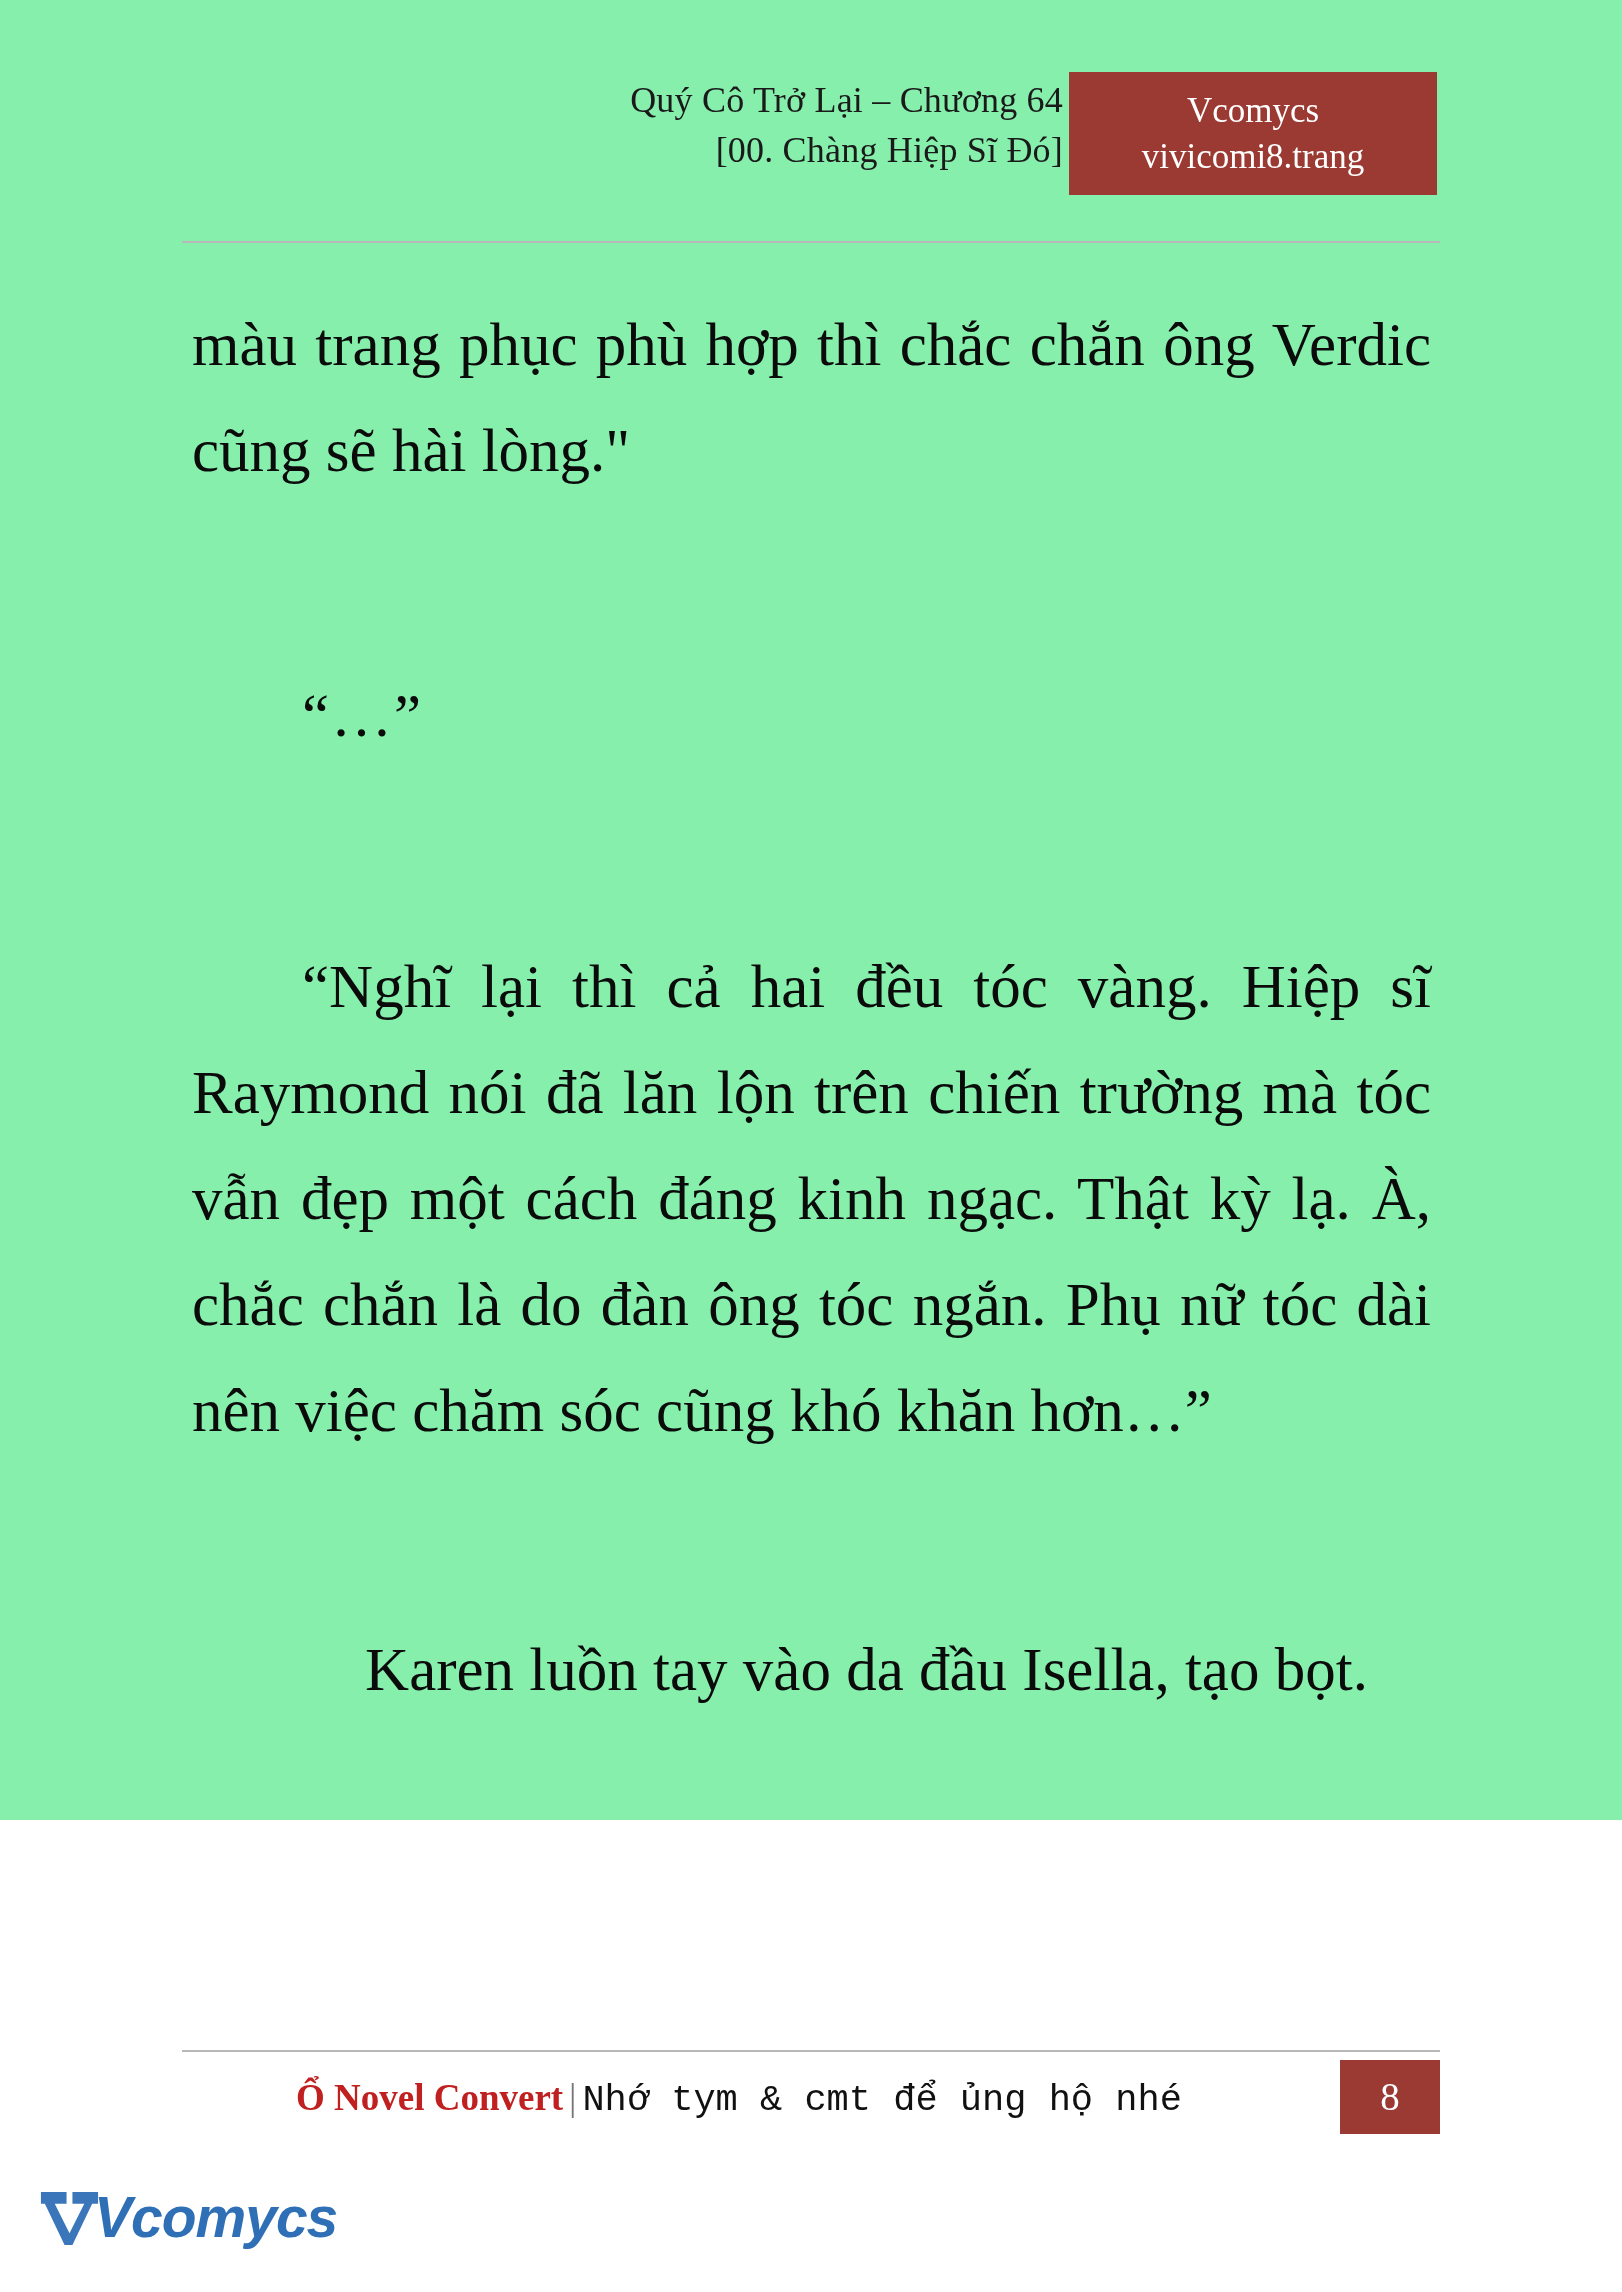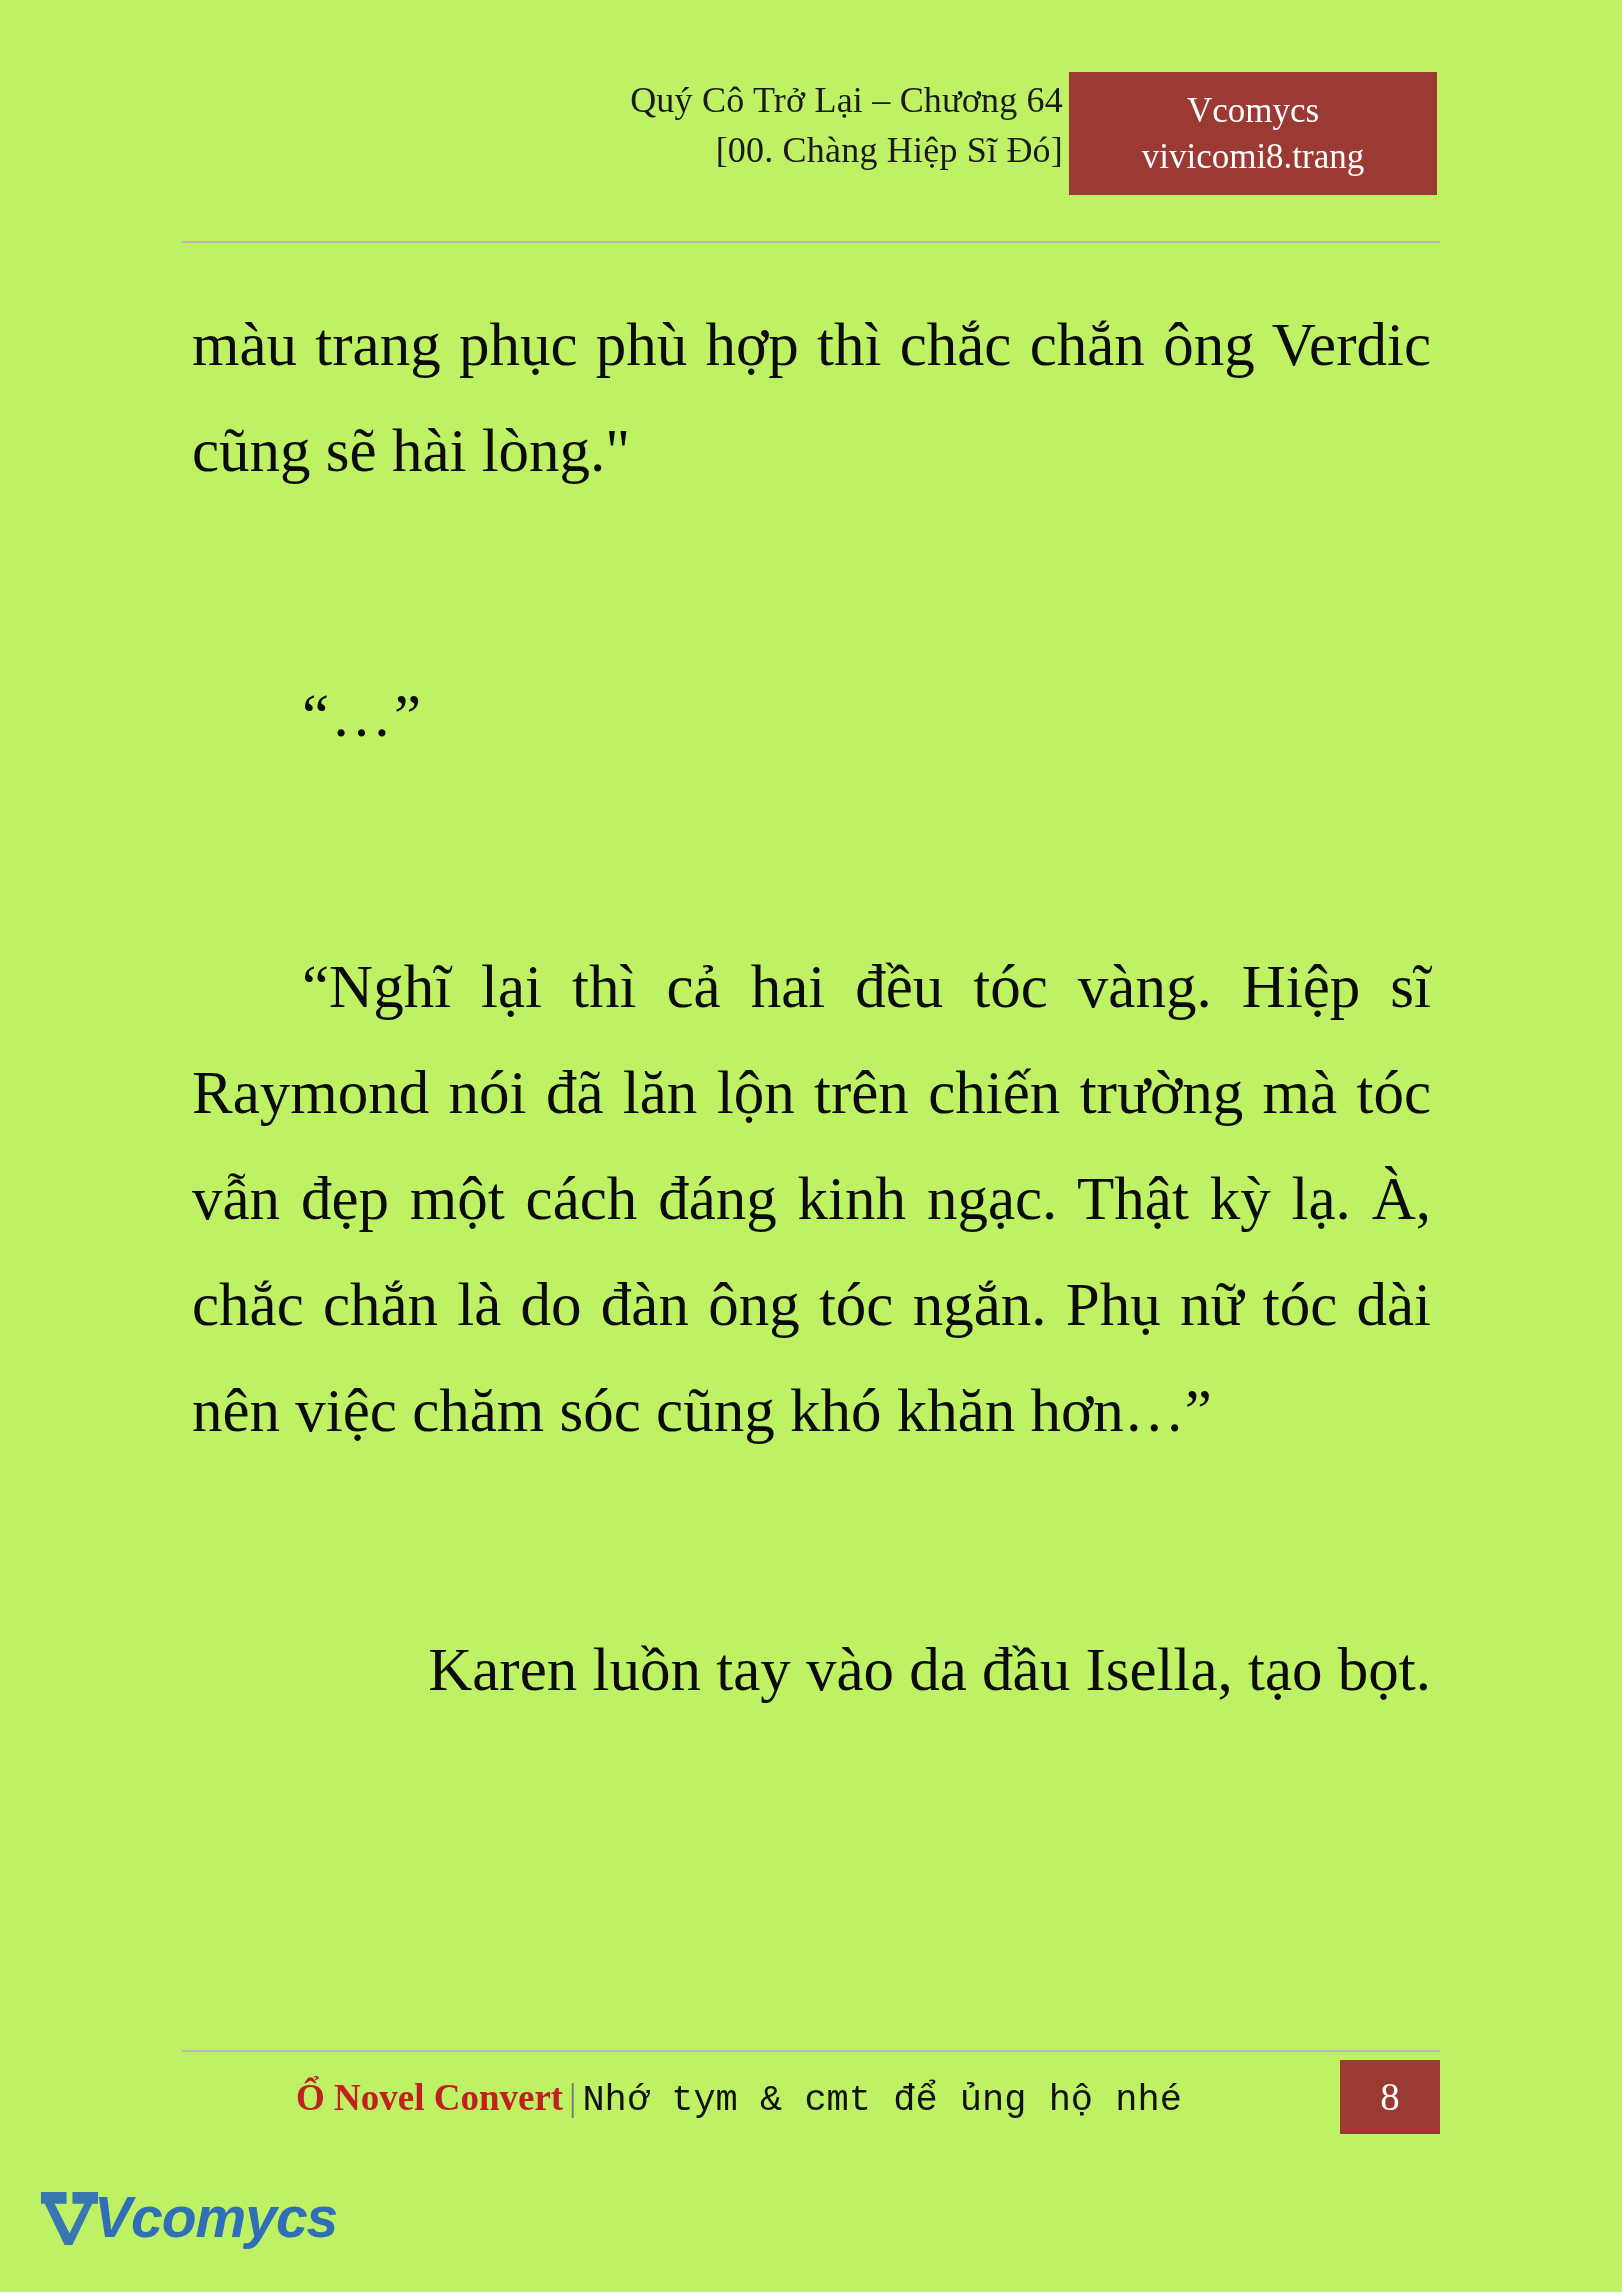--- a/index.html
+++ b/index.html
@@ -12,22 +12,22 @@
     height: 2293px;
     position: relative;
     font-family: "Liberation Serif", serif;
     overflow: hidden;
   }
 
   .page {
     position: absolute;
     left: 0; top: 0;
     width: 1622px;
-    height: 2292px;
-    background: #bef264;
+    height: 1820px;
+    background: #86efac;
   }
 
   
   .header {
     position: absolute;
     left: 182px;
     top: 76px;
     width: 1255px;
     height: 157px;
   }
@@ -82,21 +82,21 @@
   }
   .para {
     font-family: "Liberation Serif", serif;
     font-size: 61px;
     line-height: 106px;
     color: #0b0b0b;
     text-align: justify;
     text-justify: inter-word;
     margin: 8px;
   }
-  .para.last-left { text-align: right; }
+  .para.last-left { text-align: center; }
   .indent { text-indent: 110px; }
 
   .gap-1 { height: 143px; }
   .gap-2 { height: 149px; }
   .gap-3 { height: 137px; }
 
   .quote-dots {
     font-size: 61px;
     line-height: 106px;
     text-indent: 110px;

